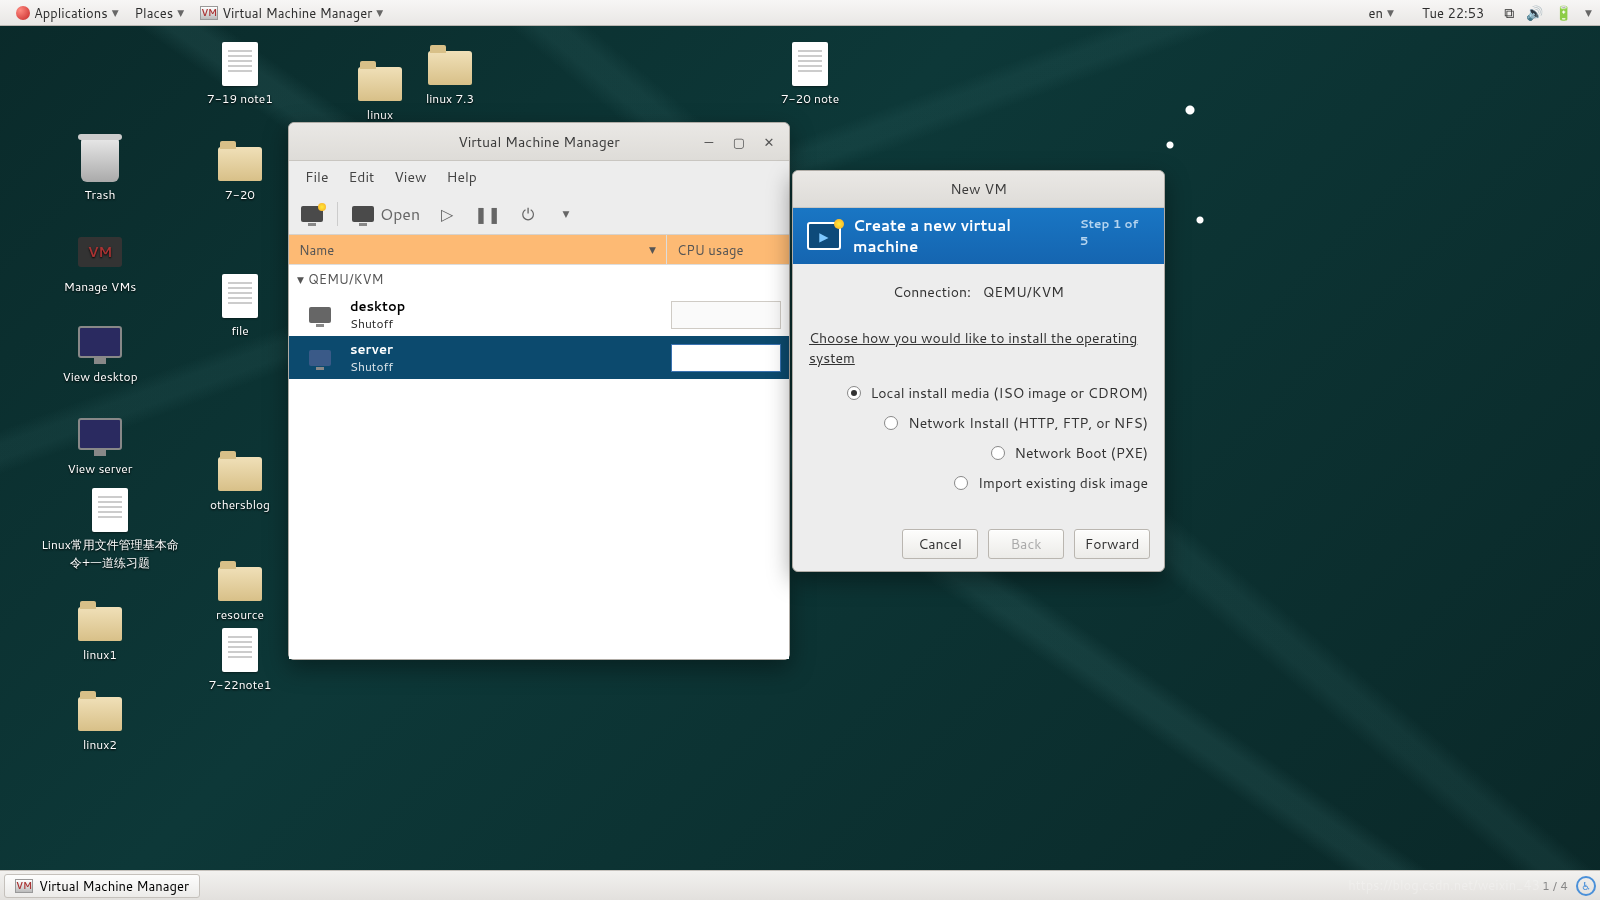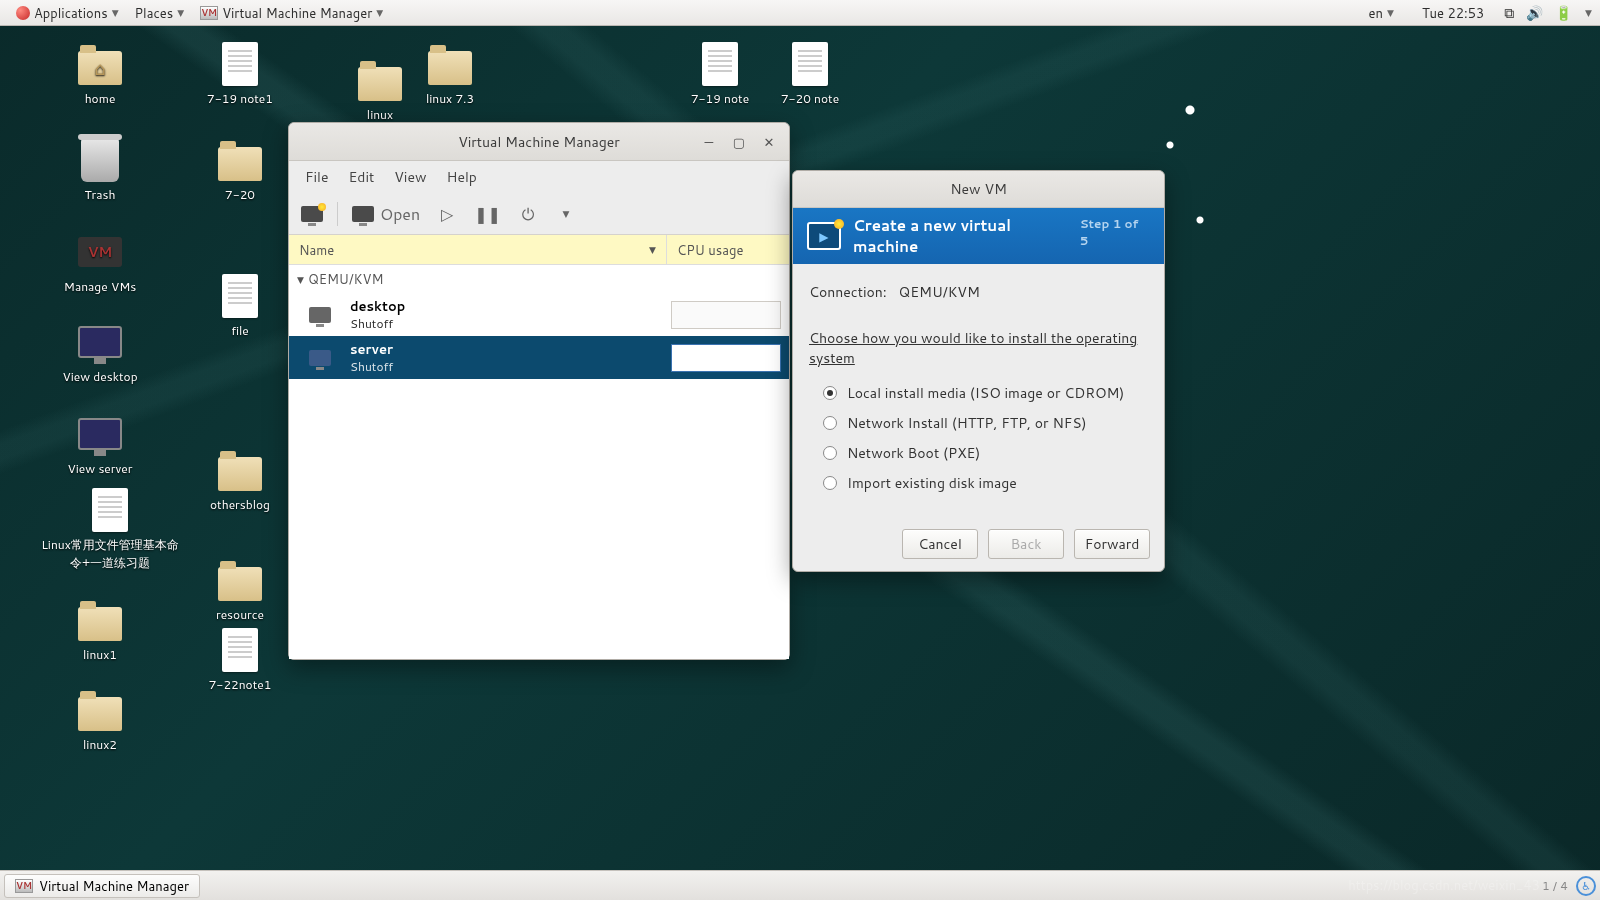--- a/index.html
+++ b/index.html
@@ -68,21 +68,21 @@
 .win-btn { width:28px; height:24px; display:flex; align-items:center; justify-content:center; color:#555; font-size:13px; cursor:default; }
 .menubar { height:32px; display:flex; align-items:center; padding:0 8px; gap:4px; font-size:14px; color:#444; }
 .menubar span { padding:4px 8px; }
 .toolbar { height:42px; display:flex; align-items:center; padding:0 6px; gap:4px; border-bottom:1px solid #d5d2cd; }
 .tool-btn { min-width:34px; height:32px; display:flex; align-items:center; justify-content:center; border-radius:3px; padding:0 6px; color:#666; }
 .tool-sep { width:1px; height:24px; background:#ccc; margin:0 4px; }
 .mon-ic{width:22px;height:16px;background:#4a4a4a;border-radius:2px;position:relative;}
 .mon-ic::after{content:"";position:absolute;bottom:-4px;left:7px;width:8px;height:3px;background:#888;}
 .mon-ic.new::before{content:"";position:absolute;top:-3px;right:-3px;width:8px;height:8px;border-radius:50%;background:radial-gradient(#ffeb3b,#f9a825);}
 
-.vm-list-header{ height:30px; display:flex; background:#fef9c3; border-bottom:1px solid #ddd; font-size:13px; color:#555;align-items:center;}
+.vm-list-header{ height:30px; display:flex; background:#fdba74; border-bottom:1px solid #ddd; font-size:13px; color:#555;align-items:center;}
 .vm-list-header .col{ padding:6px 10px; display:flex; align-items:center; }
 .col-name{ flex:1; border-right:1px solid #ddd; justify-content:space-between;}
 .col-cpu{ width:122px; }
 .vm-tree{ flex:1; background:#fff; overflow:auto; font-size:13px; }
 .tree-group{ padding:5px 8px; color:#555; display:flex; align-items:center; gap:4px;}
 .vm-row{ display:flex; align-items:center; padding:4px 8px 4px 20px; }
 .vm-row.selected{ background:#0c4a6e; color:#fff; }
 .vm-row .mon-ic{ background:#666; }
 .vm-row.selected .mon-ic{ background:#3a5a88; }
 .vm-info{ margin-left:19px; flex:1; }
@@ -94,24 +94,24 @@
 
 .newvm-window{ top:170px; left:792px; width:373px; height:402px; z-index:60; }
 .newvm-header{ height:58px; background:linear-gradient(#1976c4,#1565b0); display:flex; align-items:center; padding:0 14px; gap:12px; color:#fff; }
 .newvm-header .hicon{ width:34px; height:28px; background:#0d4a7a; border:2px solid #fff; border-radius:3px; display:flex; align-items:center; justify-content:center; position:relative;}
 .newvm-header .hicon::before{content:"▶";color:#7ec8ff;font-size:12px;}
 .newvm-header .hicon::after{content:"";position:absolute;top:-5px;right:-5px;width:10px;height:10px;border-radius:50%;background:radial-gradient(#ffeb3b,#f9a825);}
 .newvm-header .htexts{ display:flex; flex-direction:row;font-weight:bold; }
 .newvm-header .ht1{ font-size:15px; }
 .newvm-header .ht2{ font-size:12px; color:#b5d4ef; }
 .newvm-body{ flex:1; padding:18px 16px; font-size:14px; color:#333; }
-.conn-row{ margin-bottom:26px; }
+.conn-row{ margin-bottom:26px;text-align:center; }
 .conn-row .lbl{ color:#333; margin-right:8px;}
 .choose-lbl{ margin-bottom:10px;text-decoration:underline; }
-.radio-opt{ display:flex; align-items:center; gap:10px; padding:5px 0 5px 14px; font-size:14px;}
+.radio-opt{ display:flex; align-items:center; gap:10px; padding:5px 0 5px 14px; font-size:14px;justify-content:flex-end;}
 .radio{ width:14px; height:14px; border-radius:50%; border:1px solid #888; display:flex; align-items:center; justify-content:center; background:#fff;}
 .radio.checked::after{ content:""; width:6px; height:6px; border-radius:50%; background:#333;}
 .newvm-footer{ height:56px; border-top:1px solid #ddd0; display:flex; align-items:center; justify-content:flex-end; gap:10px; padding:0 14px;}
 .dlg-btn{ min-width:76px; height:30px; border:1px solid #bab6b0; border-radius:3px; background:linear-gradient(#fdfdfc,#ecebe8); display:flex; align-items:center; justify-content:center; font-size:14px; color:#333; box-shadow:0 1px 0 #fff inset;}
 .dlg-btn.disabled{ color:#aaa; }
 
 .watermark{ position:absolute; bottom:6px; right:60px; color:rgba(255,255,255,.25); font-size:13px; z-index:200;}
 .tri{font-size:9px;}
 </style>
 </head>
@@ -143,26 +143,20 @@
       <span>Tue 22:53</span>
     </div>
     <span style="font-size:14px;">⧉</span>
     <span style="font-size:14px;">🔊</span>
     <span style="font-size:14px;">🔋</span>
     <span class="arrow">▼</span>
   </div>
 </div>
 
 <div class="desktop-icons">
-  <div class="dicon home-icon" style="top:4px;left:20px">
-      <div class="glyph">
-        <div class="folder-icon"></div>
-      </div>
-      <span>home</span>
-    </div>
   <div class="dicon" style="top:100px;left:20px">
       <div class="glyph">
         <div class="trash-icon"></div>
       </div>
       <span>Trash</span>
     </div>
   <div class="dicon" style="top:192px;left:20px">
       <div class="glyph">
         <div class="vm-icon">VM</div>
       </div>
@@ -240,26 +234,20 @@
       <div class="glyph">
         <div class="folder-icon"></div>
       </div>
       <span>linux</span>
     </div>
   <div class="dicon" style="top:4px;left:370px">
       <div class="glyph">
         <div class="folder-icon"></div>
       </div>
       <span>linux 7.3</span>
-    </div>
-  <div class="dicon" style="top:4px;left:640px">
-      <div class="glyph">
-        <div class="file-icon"></div>
-      </div>
-      <span>7-19 note</span>
     </div>
   <div class="dicon" style="top:4px;left:730px">
       <div class="glyph">
         <div class="file-icon"></div>
       </div>
       <span>7-20 note</span>
     </div>
 </div>
 
 <div class="window vmm-window">

